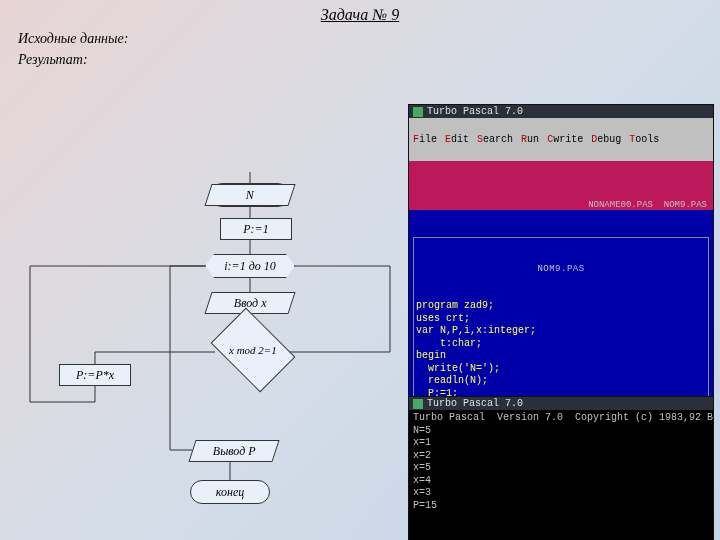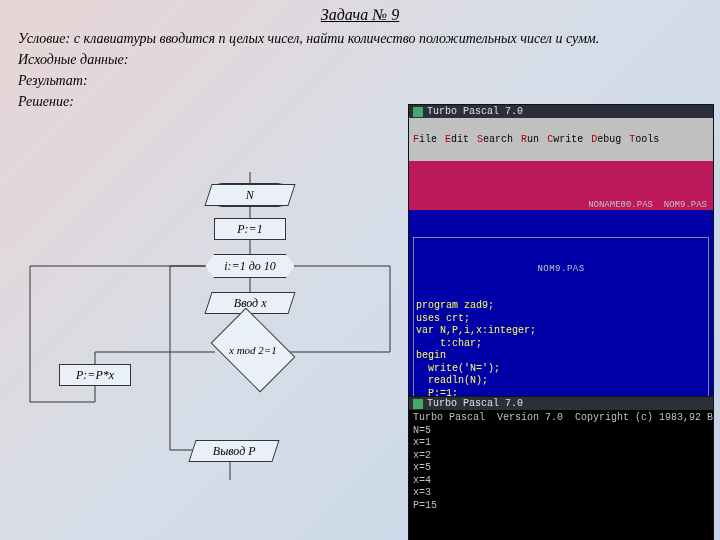--- a/index.html
+++ b/index.html
@@ -137,27 +137,22 @@
     padding: 2px 4px;
     white-space: pre;
     height: 140px;
   }
 </style>
 </head>
 <body>
 
 <div class="title">Задача № 9</div>
 <div class="cond">
-  <div class="cond-line">
-    <span>Условие:</span>
-    <span>с клавиатуры вводится n целых чисел, найти количество положительных чисел и сумм.</span>
-  </div>
   <div class="cond-line">Исходные данные:</div>
   <div class="cond-line">Результат:</div>
-  <div class="cond-line">Решение:</div>
 </div>
 
 <svg class="connectors">
   <line x1="250" y1="172" x2="250" y2="184"></line>
   <line x1="250" y1="206" x2="250" y2="218"></line>
   <line x1="250" y1="240" x2="250" y2="254"></line>
   <line x1="250" y1="278" x2="250" y2="292"></line>
   <line x1="250" y1="314" x2="250" y2="326"></line>
 
   <polyline points="215,352 95,352 95,364"></polyline>
@@ -167,32 +162,33 @@
 
   <polyline points="205,266 170,266 170,450 196,450"></polyline>
   <line x1="230" y1="462" x2="230" y2="480"></line>
 </svg>
 
 <div class="flow">
   <div class="node term" style="left:210px; top:148px;margin-top:35px;">начало</div>
   <div class="node parallelogram" style="left:208px; top:184px;">
       <span>N</span>
     </div>
-  <div class="node proc" style="left:214px; top:218px;">P:=1</div>
+  <div class="node proc" style="left:220px; top:218px;">P:=1</div>
   <div class="node hex" style="left:205px; top:254px;">i:=1 до 10</div>
   <div class="node parallelogram" style="left:208px; top:292px;">
       <span>Ввод x</span>
     </div>
   <div class="node diamond" style="left:218px; top:325px;">
       <span>x mod 2=1</span>
     </div>
   <div class="node proc" style="left:59px; top:364px;">P:=P*x</div>
   <div class="node parallelogram" style="left:192px; top:440px;">
       <span>Вывод P</span>
     </div>
+  <div class="node term" style="left:190px; top:480px;">конец</div>
 </div>
 
 <div class="tp-window" style="left:408px; top:104px; width:306px;">
   <div class="tp-titlebar">
     <span class="ico"></span>
     <span>Turbo Pascal 7.0</span>
   </div>
   <div class="tp-menubar">
     <span><span class="hot">F</span><span>ile</span></span>
     <span><span class="hot">E</span><span>dit</span></span>

